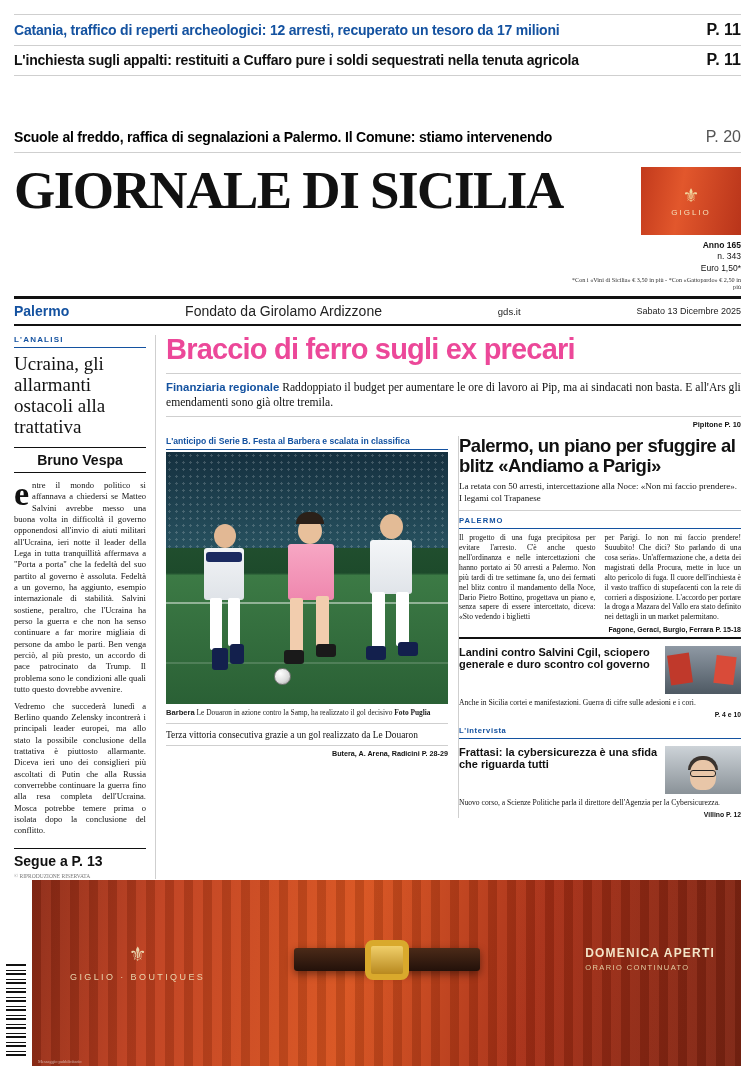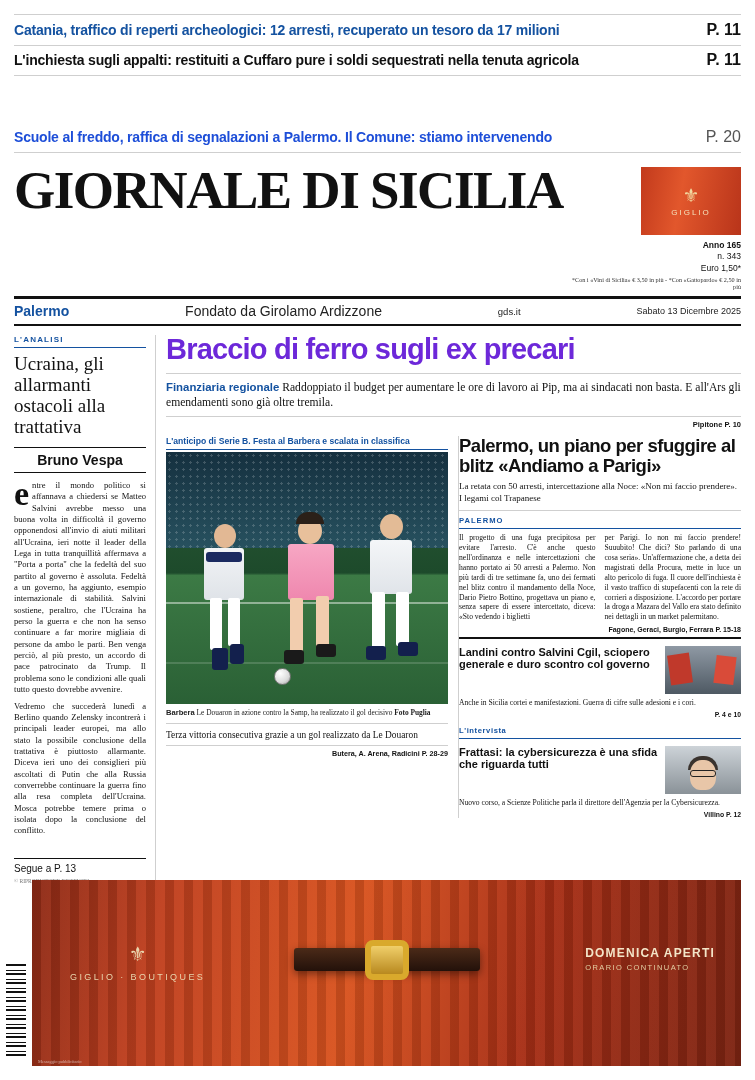--- a/index.html
+++ b/index.html
@@ -20,21 +20,21 @@
     border-bottom:1px solid #cfcfcf;
     padding:5px 0 6px 0;
   }
   .teaser:first-child { border-top:1px solid #cfcfcf; padding-top:6px; }
   .teaser-text {
     font-family:"Liberation Sans", sans-serif;
     font-weight:bold; font-size:14px; letter-spacing:-0.2px;
   }
   .teaser-blue .teaser-text { color:#1452a0; }
   .teaser-black .teaser-text { color:#111; }
-  .teaser-gray .teaser-text { color:#1d4ed8;margin-top:48px; }
+  .teaser-gray .teaser-text { color:#000000;margin-top:48px; }
   .teaser-page {
     font-family:"Liberation Sans", sans-serif;
     font-size:16px; font-weight:bold; color:#111; white-space:nowrap; padding-left:10px;
   }
   .teaser-gray .teaser-page { color:#555; font-weight:normal; }
 
   
   .masthead { display:flex; align-items:flex-start; justify-content:space-between; margin-top:12px; }
   .logo-title {
     font-family:"Liberation Serif", serif;
@@ -94,29 +94,29 @@
   }
   .analisi-body {
     font-size:8.6px; line-height:1.32; text-align:justify; color:#111;
     column-count:1; hyphens:auto;
   }
   .analisi-body p { margin:0 0 5px 0; }
   .dropcap::first-letter {
     float:left; font-size:34px; line-height:0.82; font-weight:bold; padding-right:3px;
   }
   .segue {
-    font-family:"Liberation Sans", sans-serif; font-weight:normal; font-size:10px;
-    border-top:1px solid #111; margin-top:16px; padding-top:4px;
+    font-family:"Liberation Sans", sans-serif; font-weight:bold; font-size:14px;
+    border-top:1px solid #111; margin-top:6px; padding-top:4px;
   }
   .riprod { font-size:5.5px; color:#777; margin-top:4px; }
 
   
   .main-head {
     font-family:"Liberation Sans", sans-serif; font-weight:bold;
-    font-size:29px; line-height:1.02; letter-spacing:-0.8px; color:#6d28d9;
+    font-size:29px; line-height:1.02; letter-spacing:-0.8px; color:#ec4899;
     border-bottom:1px solid #cfcfcf; padding-bottom:8px;
   }
   .main-sub {
     font-size:11.6px; line-height:1.26; margin-top:6px; color:#111;
     border-bottom:1px solid #cfcfcf; padding-bottom:6px;
   }
   .main-sub .lead {
     font-family:"Liberation Sans", sans-serif; font-weight:bold; color:#1452a0; font-size:11.4px;
   }
   .byline-right {

